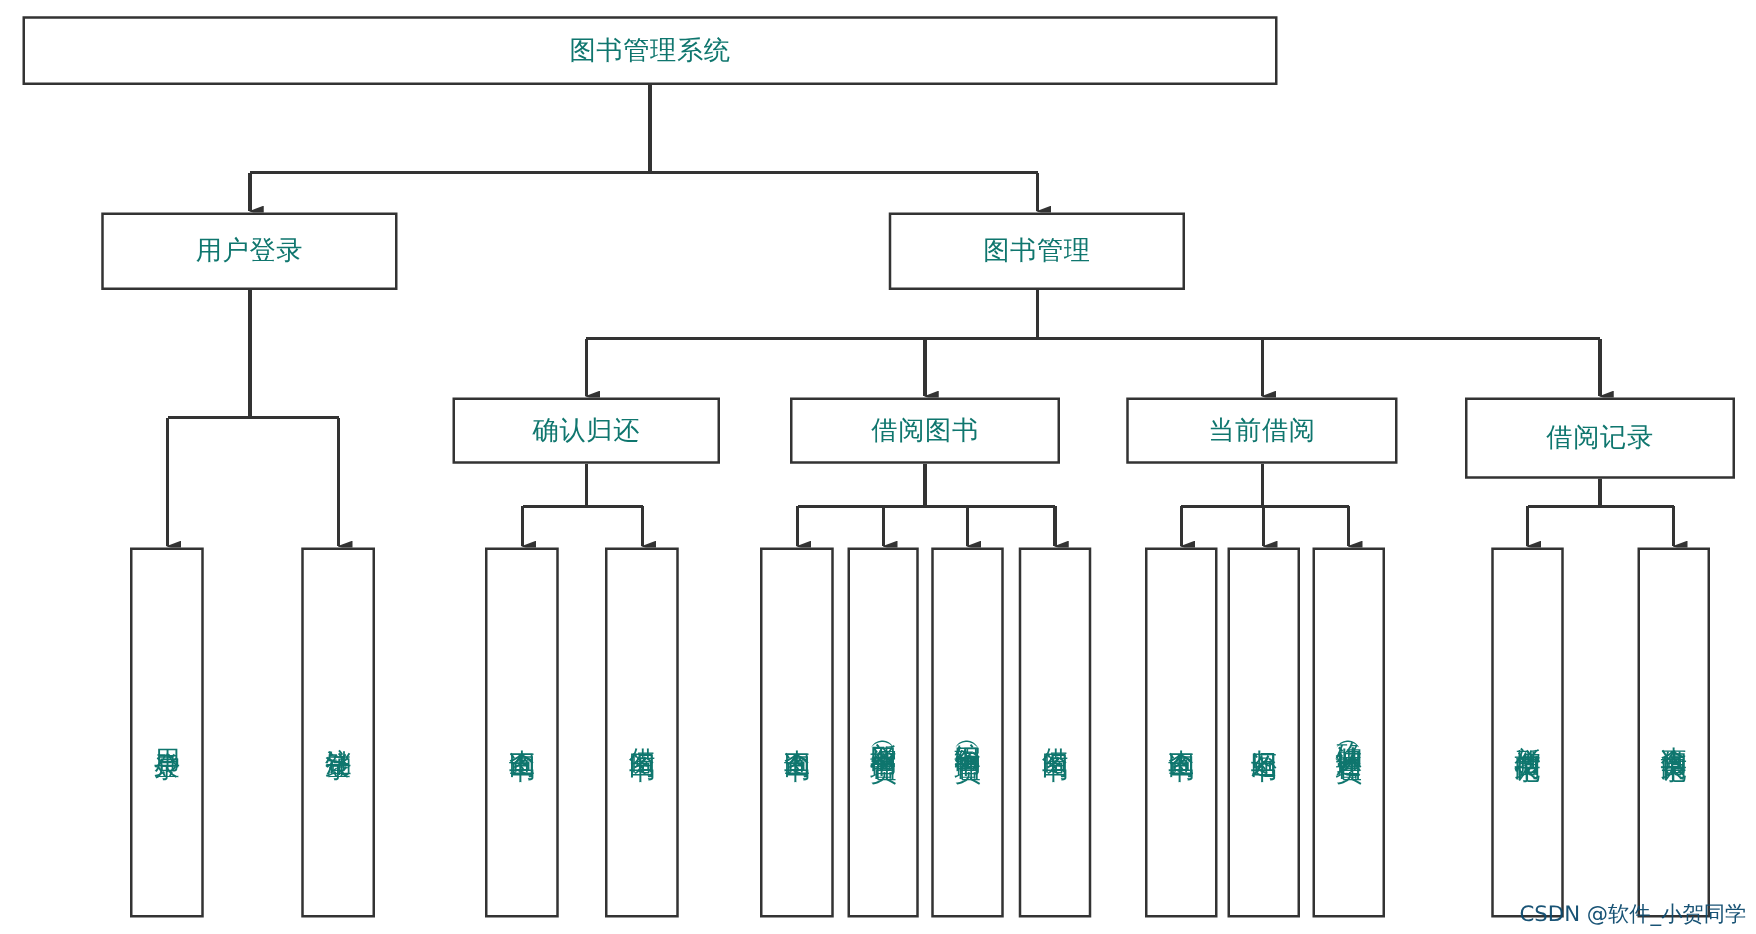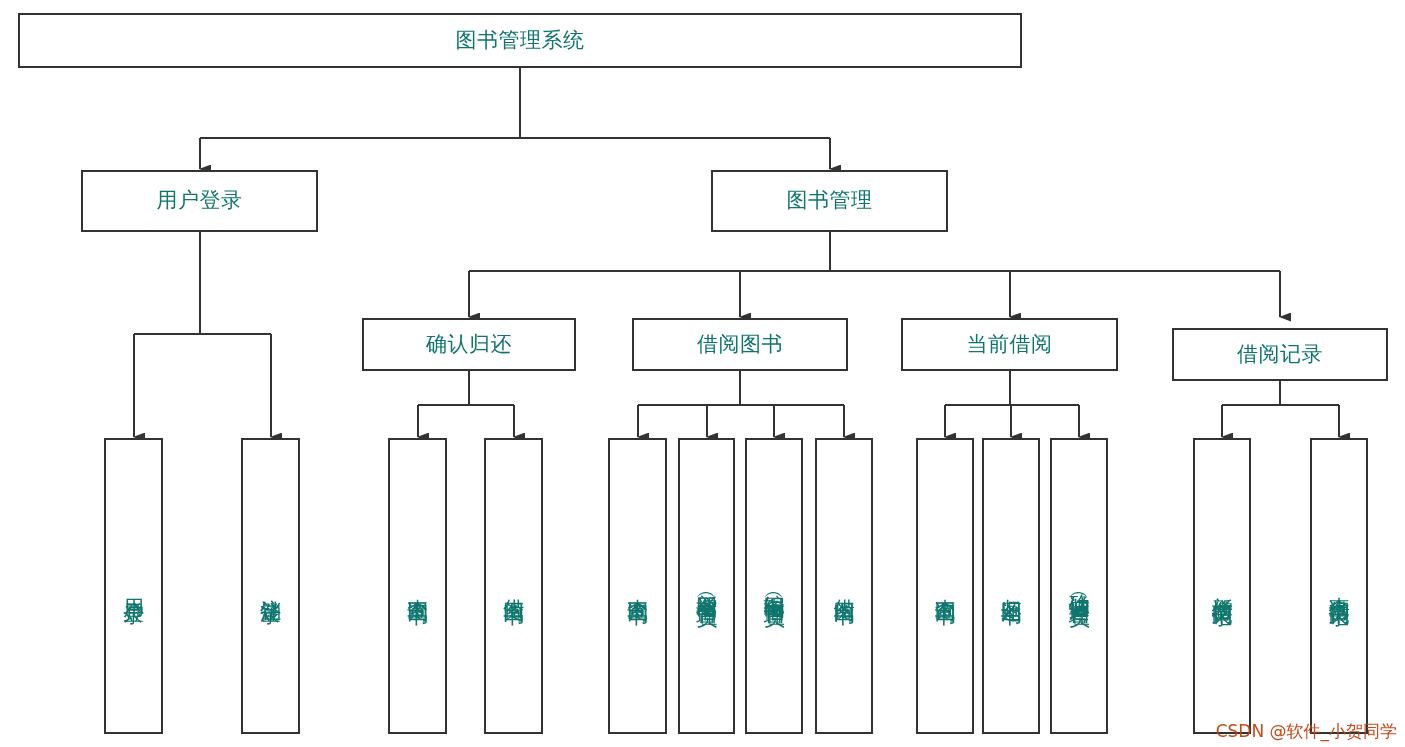--- a/index.html
+++ b/index.html
@@ -56,21 +56,21 @@
     text-align: center;
   }
   .node-title {
     font-size: 22px;
   }
   #watermark {
     position: absolute;
     right: 8px;
     bottom: 4px;
     font-size: 17px;
-    color: #c2410c;
+    color: #0c4a6e;
     opacity: 0.95;
     white-space: nowrap;
     font-family: "DejaVu Sans", "Liberation Sans", sans-serif;
   }
 </style>
 </head>
 <body>
 
 <div id="canvas">
 
@@ -129,21 +129,21 @@
       </div>
       <div class="node horiz" style="left: 362px; top: 318px; width: 214px; height: 53px;">
         <span>确认归还</span>
       </div>
       <div class="node horiz" style="left: 632px; top: 318px; width: 216px; height: 53px;">
         <span>借阅图书</span>
       </div>
       <div class="node horiz" style="left: 901px; top: 318px; width: 217px; height: 53px;">
         <span>当前借阅</span>
       </div>
-      <div class="node horiz" style="left: 1172px; top: 318px; width: 216px; height: 53px; margin-top: 10px;">
+      <div class="node horiz" style="left: 1172px; top: 318px; width: 216px; height: 65px;">
         <span>借阅记录</span>
       </div>
       <div class="node vert" style="left: 104px; top: 438px; width: 59px; height: 296px;">
         <span class="vtext">用户登录</span>
       </div>
       <div class="node vert" style="left: 241px; top: 438px; width: 59px; height: 296px;">
         <span class="vtext">注销登录</span>
       </div>
       <div class="node vert" style="left: 388px; top: 438px; width: 59px; height: 296px;">
         <span class="vtext">查询图书</span>

